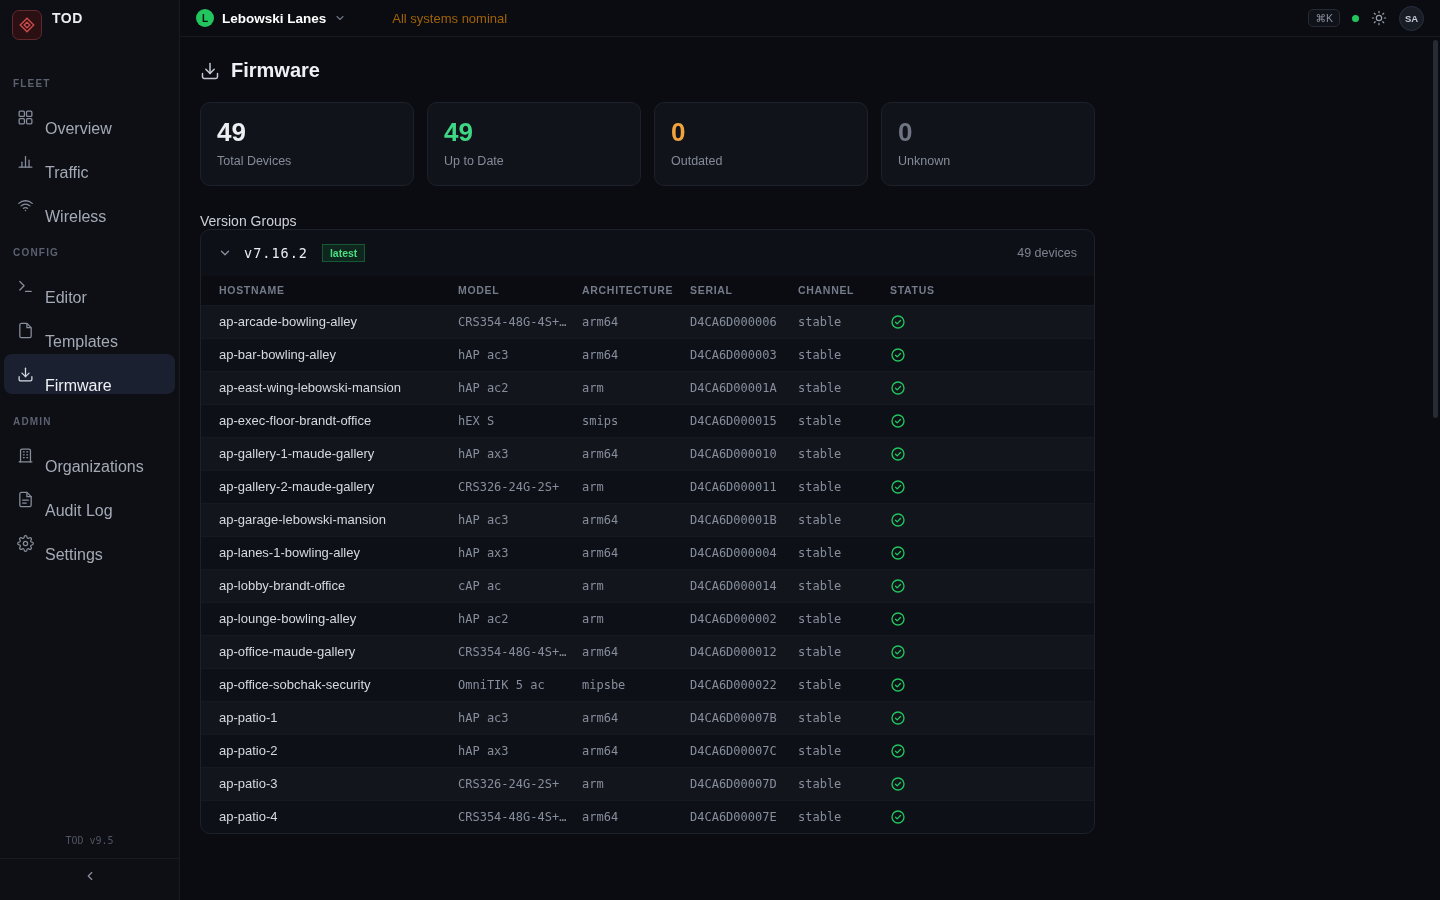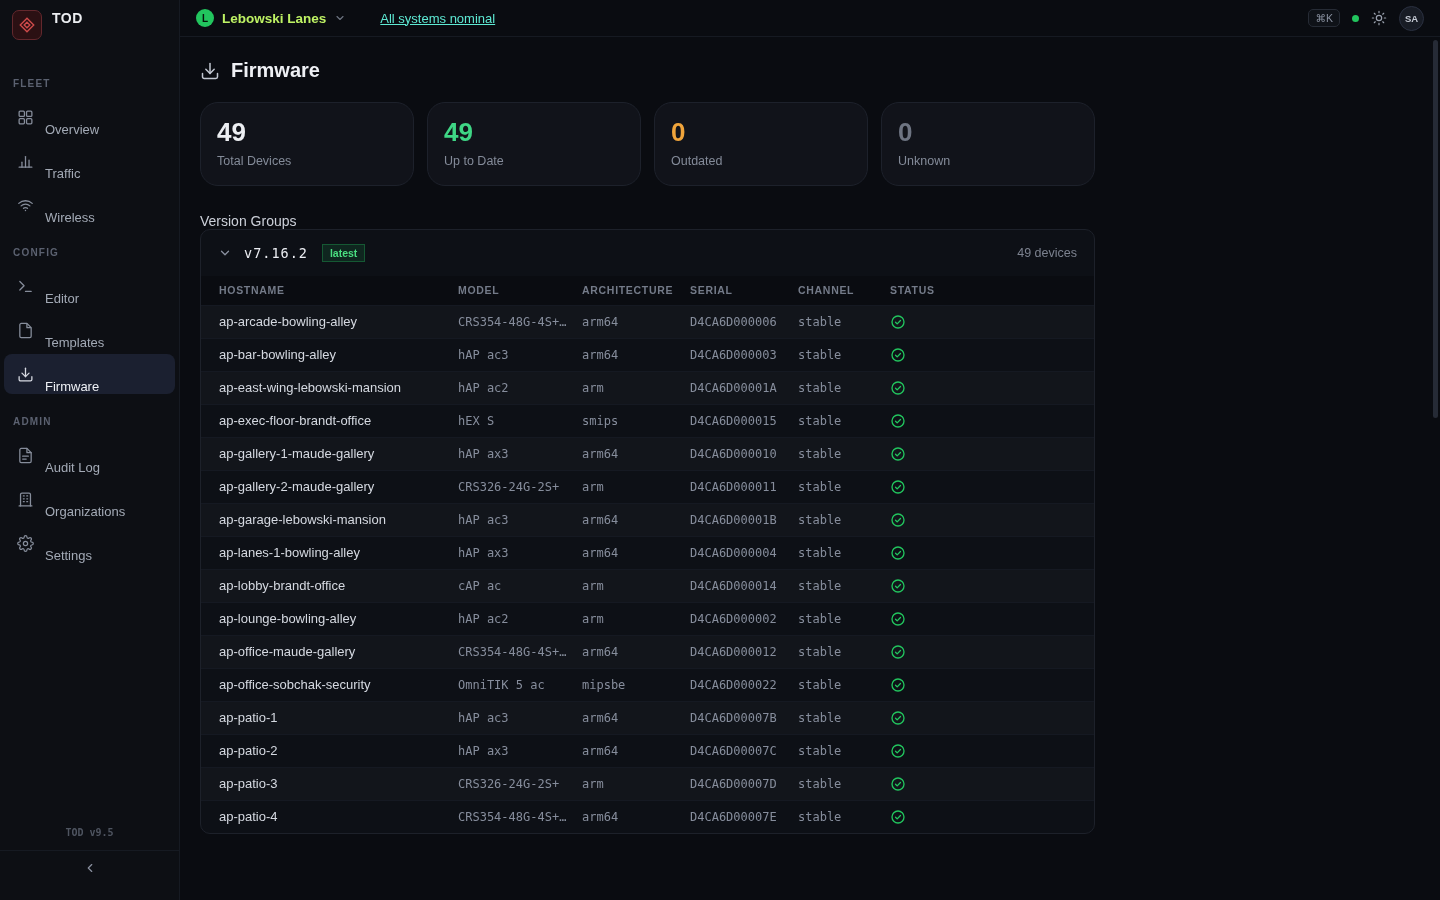--- a/index.html
+++ b/index.html
@@ -37,23 +37,23 @@
   }
   .nav-item {
     display: flex; align-items: center; gap: 11px;
     height: 40px; margin: 0 4px 4px 4px; padding: 0 13px;
     border-radius: 8px; cursor: pointer;
     color: #a3aab6;
   }
   .nav-item.active { background: #1b2030; color: #eef0f5; }
   .nav-icon { display: flex; align-items: center; color: #868d9b; }
   .nav-item.active .nav-icon { color: #d7dae2; }
-  .nav-label { font-size: 13px; margin-top: 24px; }
-
-  .sidebar-footer { padding-bottom: 12px; font-weight: bold; }
+  .nav-label { font-size: 16px; margin-top: 24px; }
+
+  .sidebar-footer { padding-bottom: 4px; }
   .version-label {
     text-align: center; font-family: "DejaVu Sans Mono", monospace;
     font-size: 10px; color: #4f5561; padding-bottom: 12px;
   }
   .collapse-bar {
     border-top: 1px solid #161a22; height: 38px;
     display: flex; align-items: center; justify-content: center;
     color: #8a91a0; cursor: pointer;
   }
 
@@ -64,23 +64,23 @@
     display: flex; align-items: center; padding: 0 16px; gap: 8px;
     flex: 0 0 37px;
   }
   .org-select { display: flex; align-items: center; gap: 8px; cursor: pointer; }
   .org-avatar {
     width: 18px; height: 18px; border-radius: 50%;
     background: #22c55e; color: #06130b;
     font-size: 10px; font-weight: 700;
     display: flex; align-items: center; justify-content: center;
   }
-  .org-name { font-size: 13.5px; font-weight: 600; color: #bef264; }
+  .org-name { font-size: 13.5px; font-weight: 600; color: #ffffff; }
   .org-chevron { color: #6e7482; display: flex; }
-  .topbar-status { margin-left: 26px; font-size: 13px; color: #5eead4; text-decoration: underline; }
+  .topbar-status { margin-left: 38px; font-size: 13px; color: #a16207; }
   .topbar-right { margin-left: auto; display: flex; align-items: center; gap: 12px; }
   .kbd {
     font-size: 10.5px; color: #8a91a0; border: 1px solid #262b35;
     border-radius: 5px; padding: 2px 6px; background: #0f1218; cursor: pointer;
   }
   .status-dot { width: 7px; height: 7px; border-radius: 50%; background: #22c55e; }
   .icon-btn { color: #9aa1ae; display: flex; cursor: pointer; }
   .user-avatar {
     width: 25px; height: 25px; border-radius: 50%;
     background: #181c25; border: 1px solid #2a3040;
@@ -88,21 +88,21 @@
     display: flex; align-items: center; justify-content: center; cursor: pointer;
   }
 
   .content { padding: 22px 20px; width: 935px; }
   .page-title-row { display: flex; align-items: center; gap: 11px; margin-bottom: 20px; }
   .page-title-icon { color: #c2c7d1; display: flex; }
   .page-title { font-size: 20px; font-weight: 700; color: #eef0f4; }
 
   .stats-grid { display: grid; grid-template-columns: repeat(4, 1fr); gap: 13px; margin-bottom: 27px; }
   .stat-card {
-    background: #11131a; border: 1px solid #1d212b; border-radius: 18px;
+    background: #11131a; border: 1px solid #1d212b; border-radius: 10px;
     padding: 15px 16px; height: 84px;
   }
   .stat-value { font-size: 26px; font-weight: 700; line-height: 1.1; }
   .stat-label { font-size: 12.5px; color: #848b99; margin-top: 7px; }
 
   .section-title { font-size: 14px; font-weight: 500; color: #ccd0d9; margin-bottom: 0; }
 
   .group-panel {
     background: #0d1016; border: 1px solid #1d212a; border-radius: 10px;
     overflow: hidden;
@@ -226,37 +226,37 @@
               </svg>
           </span>
           <span class="nav-label">Firmware</span>
         </div>
       </div>
 
       <div class="nav-section">
         <div class="nav-section-label">ADMIN</div>
         <div class="nav-item">
           <span class="nav-icon">
+            <svg width="17" height="17" viewBox="0 0 24 24" fill="none" stroke="currentColor" stroke-width="1.8" stroke-linecap="round">
+                <path d="M3 21h18"></path>
+                <path d="M5 21V5a2 2 0 0 1 2-2h10a2 2 0 0 1 2 2v16"></path>
+                <path d="M9 7h1.2M13.8 7H15M9 11h1.2M13.8 11H15M9 15h1.2M13.8 15H15"></path>
+              </svg>
+          </span>
+          <span class="nav-label">Organizations</span>
+        </div>
+        <div class="nav-item">
+          <span class="nav-icon">
             <svg width="17" height="17" viewBox="0 0 24 24" fill="none" stroke="currentColor" stroke-width="1.8" stroke-linecap="round" stroke-linejoin="round">
                 <path d="M14 2H6a2 2 0 0 0-2 2v16a2 2 0 0 0 2 2h12a2 2 0 0 0 2-2V8z"></path>
                 <path d="M14 2v6h6"></path>
                 <path d="M8 13h8M8 17h5"></path>
               </svg>
           </span>
           <span class="nav-label">Audit Log</span>
-        </div>
-        <div class="nav-item">
-          <span class="nav-icon">
-            <svg width="17" height="17" viewBox="0 0 24 24" fill="none" stroke="currentColor" stroke-width="1.8" stroke-linecap="round">
-                <path d="M3 21h18"></path>
-                <path d="M5 21V5a2 2 0 0 1 2-2h10a2 2 0 0 1 2 2v16"></path>
-                <path d="M9 7h1.2M13.8 7H15M9 11h1.2M13.8 11H15M9 15h1.2M13.8 15H15"></path>
-              </svg>
-          </span>
-          <span class="nav-label">Organizations</span>
         </div>
         <div class="nav-item">
           <span class="nav-icon">
             <svg width="17" height="17" viewBox="0 0 24 24" fill="none" stroke="currentColor" stroke-width="1.7" stroke-linecap="round" stroke-linejoin="round">
                 <path d="M19.4 15a1.7 1.7 0 0 0 .34 1.87l.06.06a2 2 0 1 1-2.83 2.83l-.06-.06a1.7 1.7 0 0 0-1.87-.34 1.7 1.7 0 0 0-1 1.55V21a2 2 0 1 1-4 0v-.09a1.7 1.7 0 0 0-1-1.55 1.7 1.7 0 0 0-1.87.34l-.06.06a2 2 0 1 1-2.83-2.83l.06-.06a1.7 1.7 0 0 0 .34-1.87 1.7 1.7 0 0 0-1.55-1H3a2 2 0 1 1 0-4h.09a1.7 1.7 0 0 0 1.55-1 1.7 1.7 0 0 0-.34-1.87l-.06-.06a2 2 0 1 1 2.83-2.83l.06.06a1.7 1.7 0 0 0 1.87.34h.09a1.7 1.7 0 0 0 1-1.55V3a2 2 0 1 1 4 0v.09a1.7 1.7 0 0 0 1 1.55 1.7 1.7 0 0 0 1.87-.34l.06-.06a2 2 0 1 1 2.83 2.83l-.06.06a1.7 1.7 0 0 0-.34 1.87v.09a1.7 1.7 0 0 0 1.55 1H21a2 2 0 1 1 0 4h-.09a1.7 1.7 0 0 0-1.55 1z"></path>
                 <circle cx="12" cy="12" r="3"></circle>
               </svg>
           </span>
           <span class="nav-label">Settings</span>
         </div>

